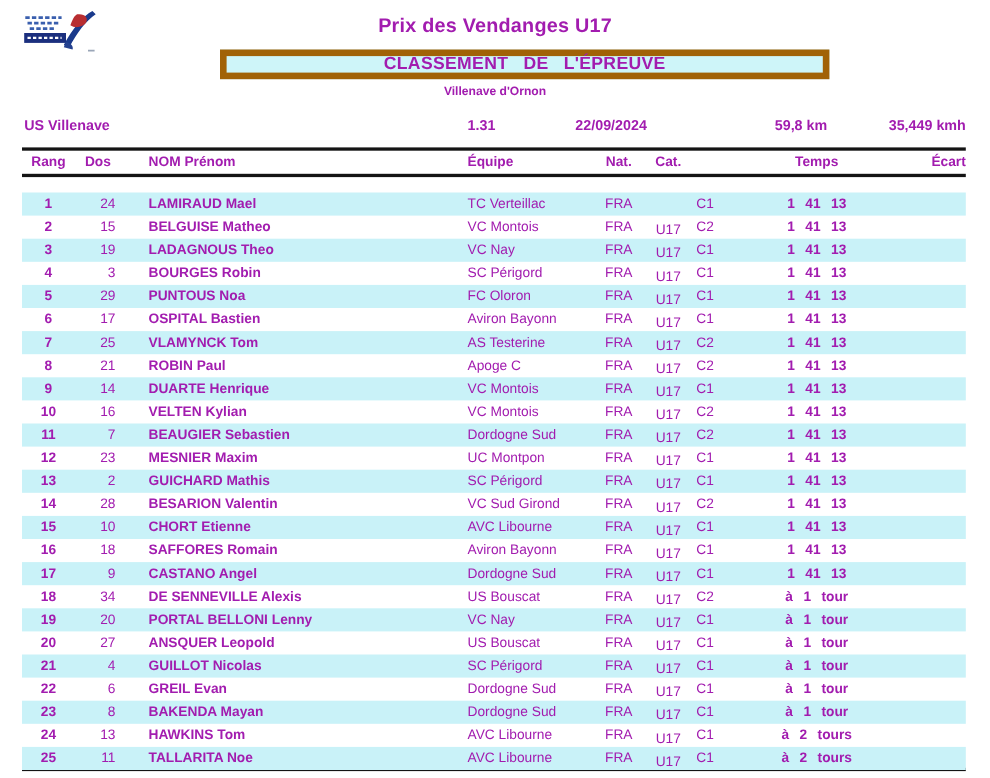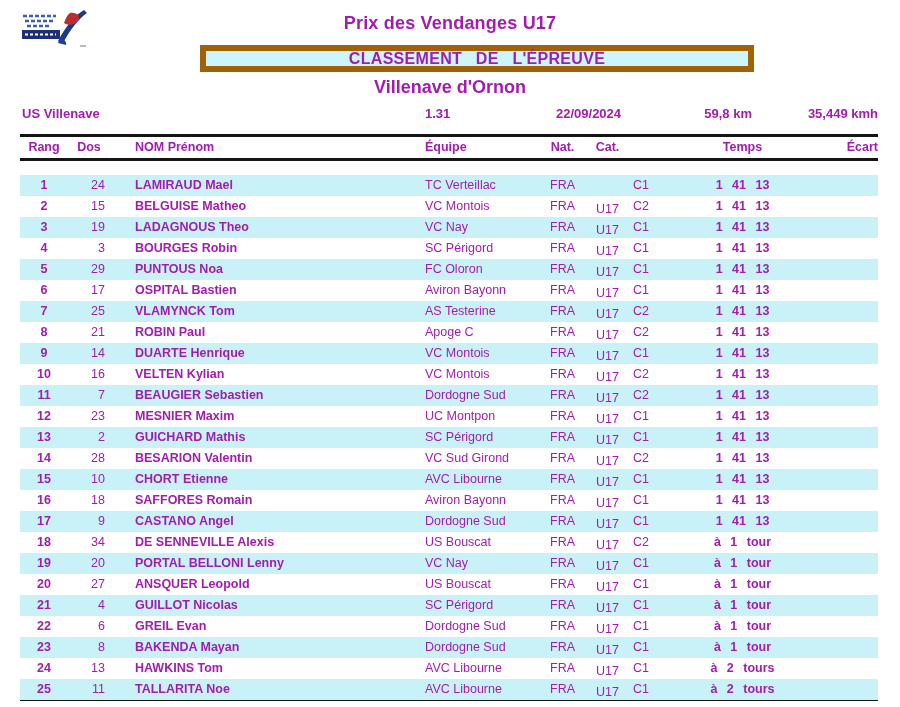--- a/index.html
+++ b/index.html
@@ -39,27 +39,27 @@
     font-size: 16px;
     font-weight: bold;
     word-spacing: 9px;
     letter-spacing: 0.3px;
   }
   .subtitle {
     position: absolute;
     top: 77px; left: 0;
     width: 100%;
     text-align: center;
-    font-size: 18px;
+    font-size: 11px;
     font-weight: bold;
   }
   .info-row { position: absolute; top: 106px; left: 0; width: 100%; height: 18px; font-size: 13px; font-weight: bold; }
   .info-org   { position: absolute; left: 22px; }
   .info-code  { position: absolute; left: 425px; }
-  .info-date  { position: absolute; left: 556px; }
+  .info-date  { position: absolute; left: 523px; }
   .info-dist  { position: absolute; left: 686px; width: 66px; text-align: right; }
   .info-speed { position: absolute; left: 789px; width: 89px; text-align: right; }
 
   .rule {
     position: absolute;
     left: 20px;
     width: 858px;
     height: 3px;
     background: #141414;
   }

